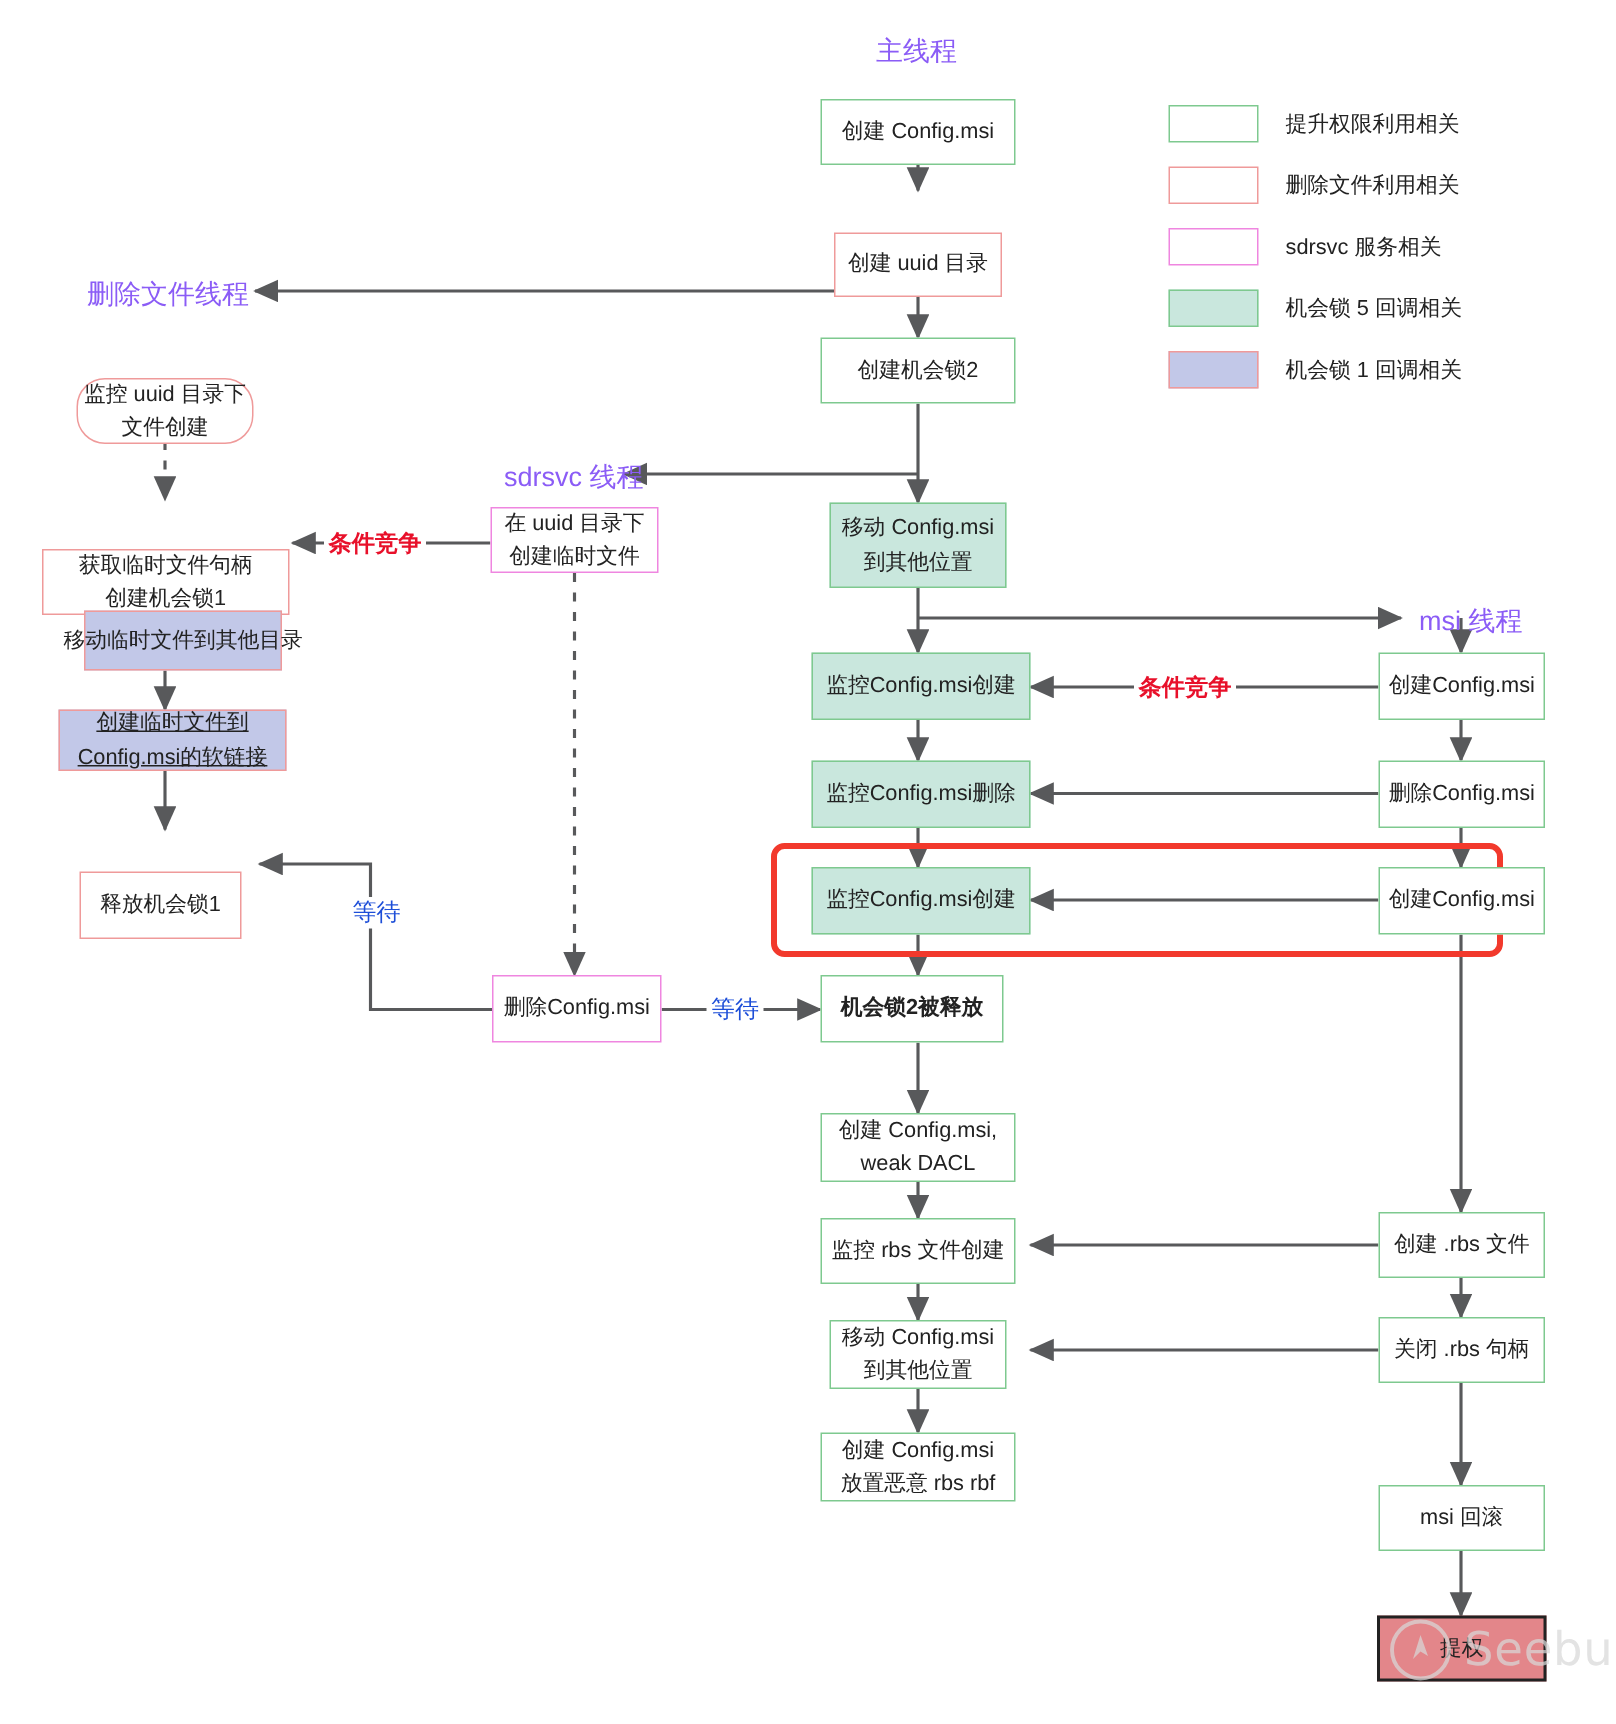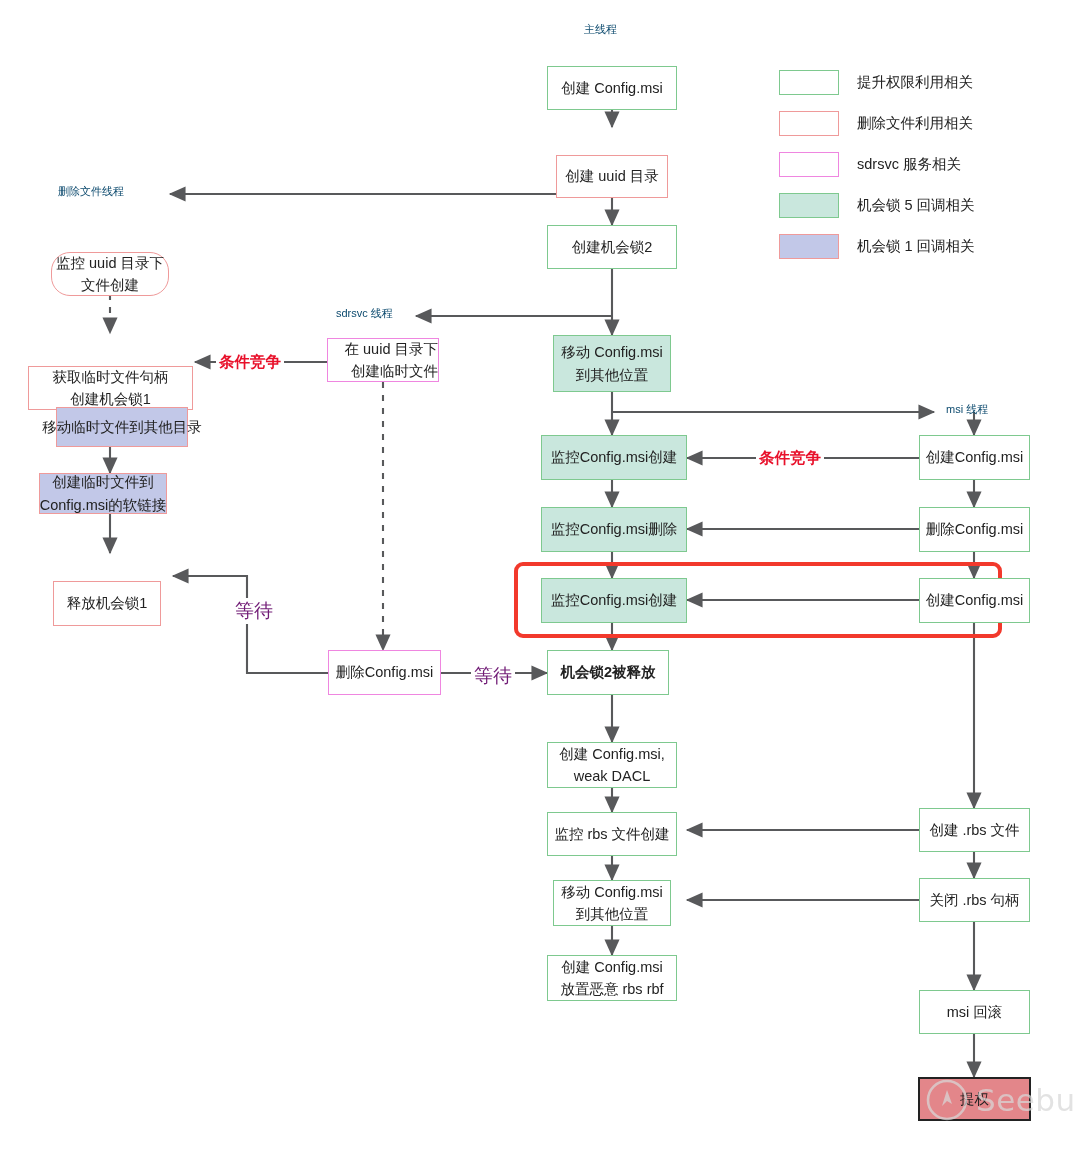--- a/index.html
+++ b/index.html
@@ -43,29 +43,29 @@
   .node .ln { display: block; white-space: nowrap; }
   .n-green  { border-color: #7ec98f; background: #ffffff; }
   .n-red    { border-color: #ef9a9a; background: #ffffff; margin-top: 28px; }
   .n-pink   { border-color: #ef86e0; background: #ffffff; }
   .n-teal   { border-color: #7ec98f; background: #c9e7dd; }
   .n-lav    { border-color: #ef9a9a; background: #c2c8e8; }
   .n-final  { border-color: #222222; border-width: 2px; background: #e3868a; }
 
   .tlabel {
     position: absolute;
-    font-size: 11px;
-    color: #0c4a6e;
+    font-size: 18px;
+    color: #8b5cf6;
     white-space: nowrap;
     z-index: 3;
   }
   .elabel {
     position: absolute;
-    font-size: 19px;
-    color: #701a75;
+    font-size: 16px;
+    color: #1d4ed8;
     white-space: nowrap;
     background: #ffffff;
     padding: 0 3px;
     z-index: 4;
   }
   .elabel.race {
     color: #e8102a;
     font-weight: bold;
     font-size: 15.5px;
   }
@@ -254,30 +254,30 @@
 
   <div class="node n-red" style="left:28px; top:338px; width:165px; height:44px;">
     <span class="ln">获取临时文件句柄</span>
     <span class="ln">创建机会锁1</span>
   </div>
 
   <div class="node n-lav" style="left:24px; top:407px; width:132px; height:40px;margin-left:32px;">
     <span class="ln">移动临时文件到其他目录</span>
   </div>
 
-  <div class="node n-lav" style="left:39px; top:473px; width:128px; height:41px;">
+  <div class="node n-lav" style="left:39px; top:473px; width:152px; height:41px;text-decoration:underline;">
     <span class="ln">创建临时文件到</span>
     <span class="ln">Config.msi的软链接</span>
   </div>
 
   <div class="node n-red" style="left:53px; top:553px; width:108px; height:45px;">
     <span class="ln">释放机会锁1</span>
   </div>
 
-  <div class="node n-pink" style="left:327px; top:338px; width:112px; height:44px;align-items:flex-end;">
+  <div class="node n-pink" style="left:327px; top:338px; width:112px; height:44px;">
     <span class="ln">在 uuid 目录下</span>
     <span class="ln">创建临时文件</span>
   </div>
 
   <div class="node n-pink" style="left:328px; top:650px; width:113px; height:45px;">
     <span class="ln">删除Config.msi</span>
   </div>
 
   <div class="node n-green" style="left:919px; top:435px; width:111px; height:45px;">
     <span class="ln">创建Config.msi</span>

